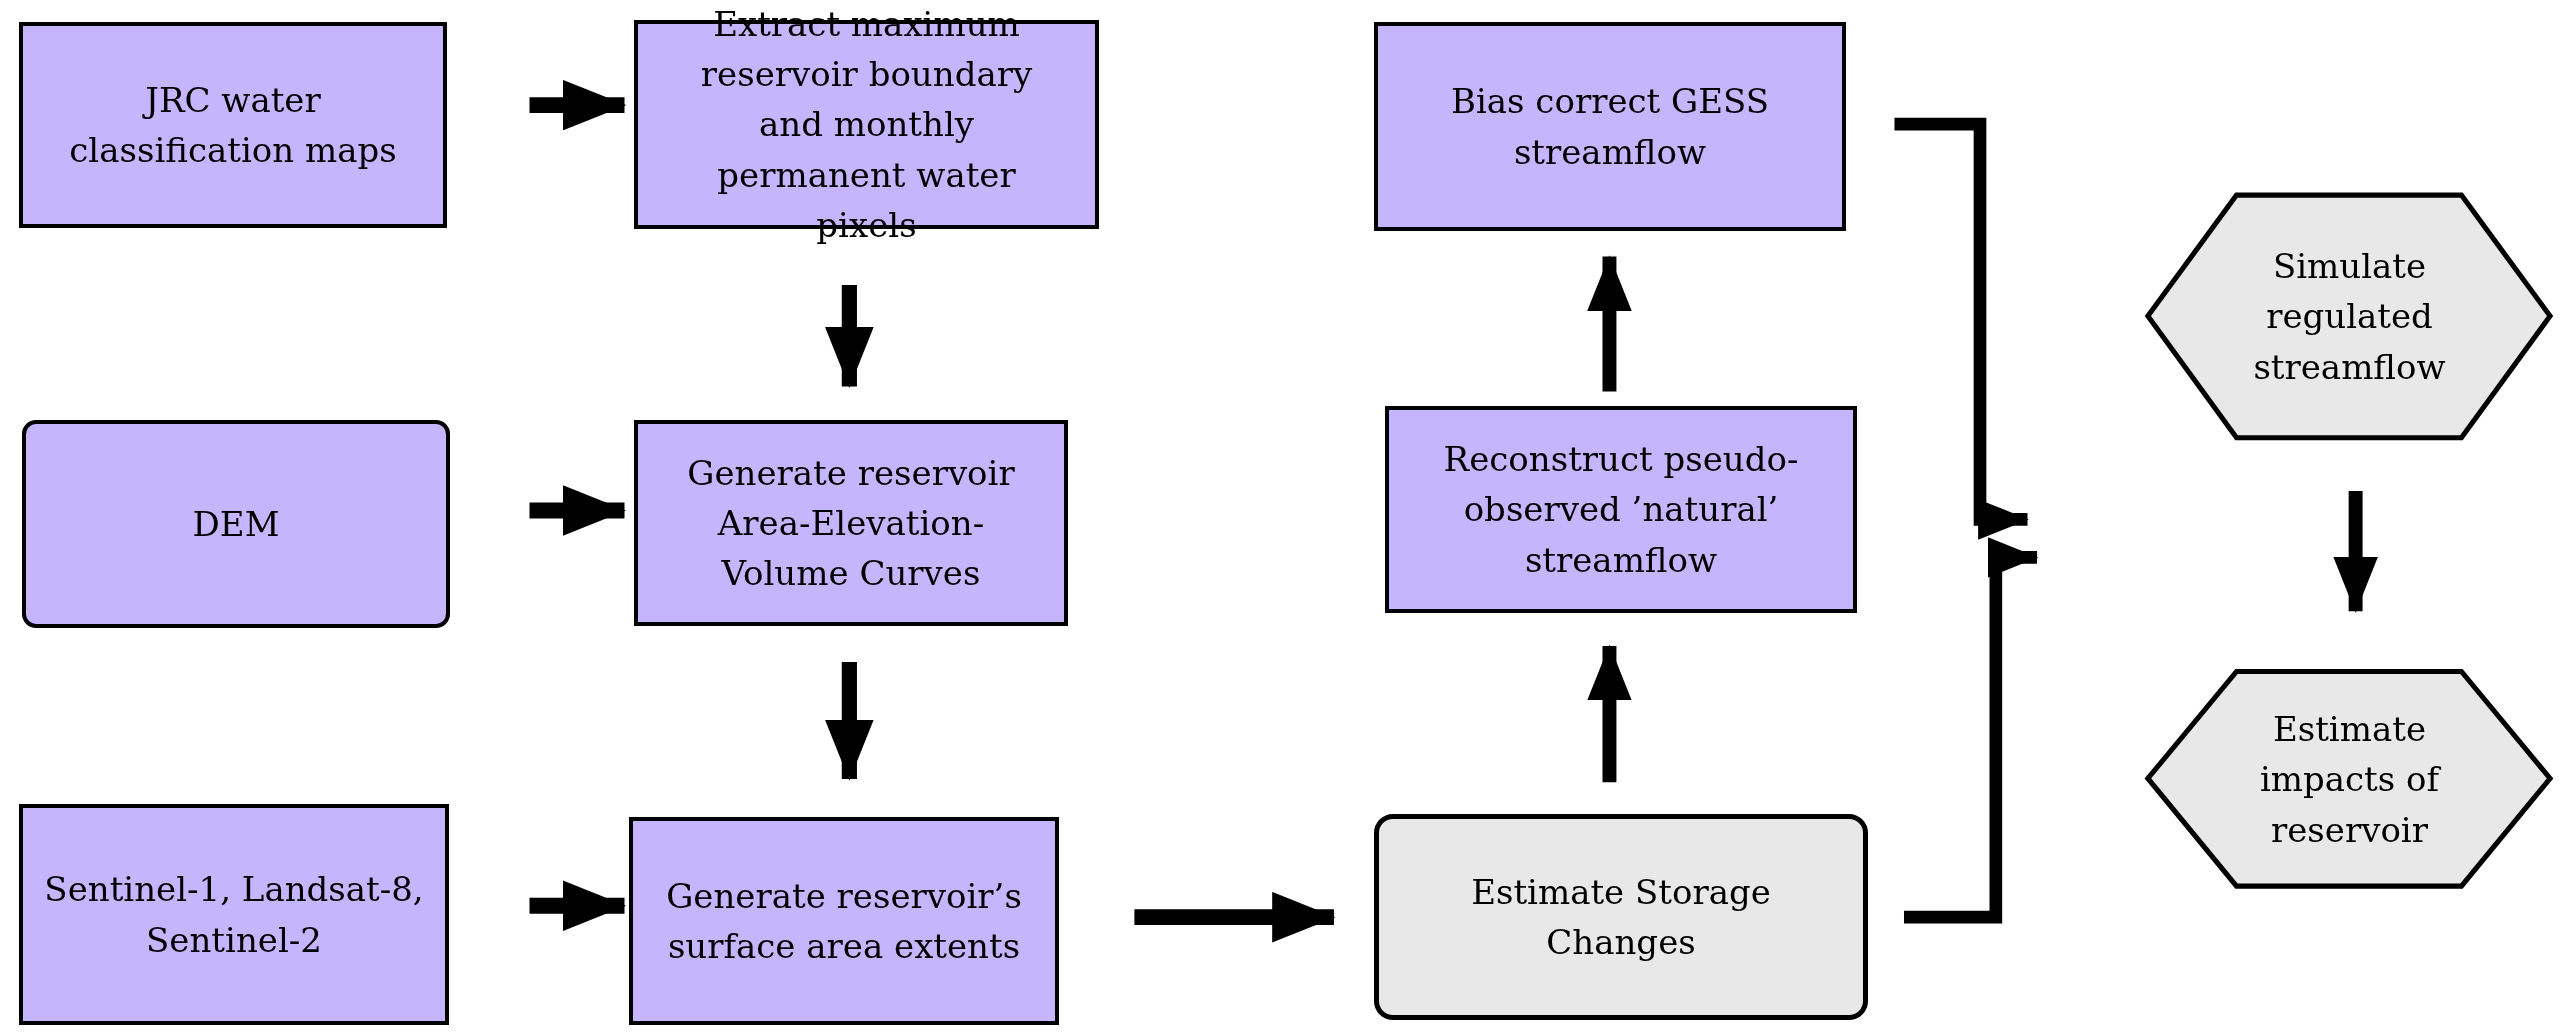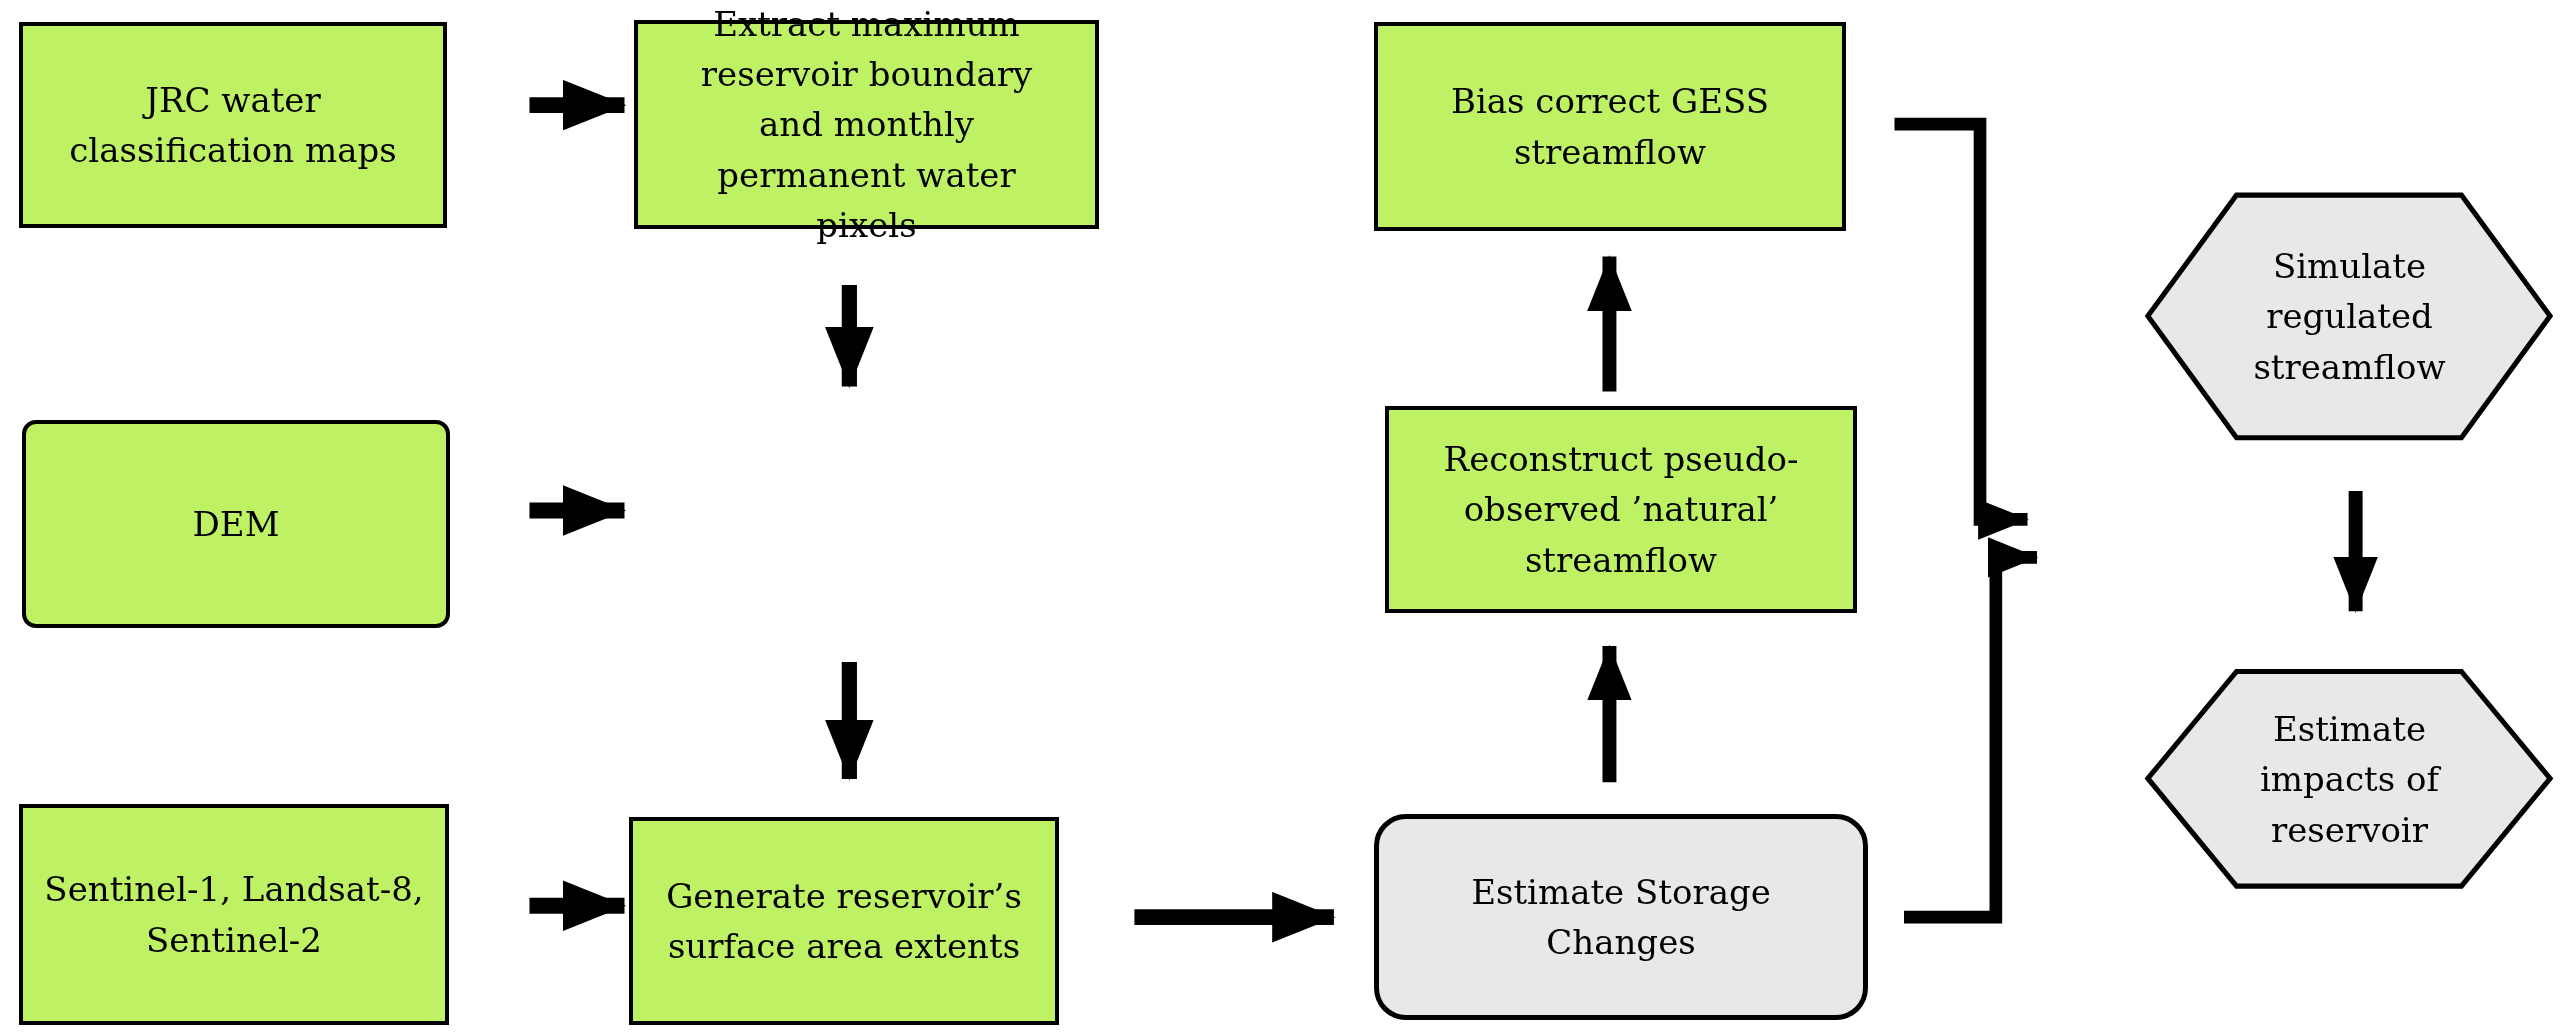--- a/index.html
+++ b/index.html
@@ -10,30 +10,30 @@
     height: 1035px;
     background: #ffffff;
     font-family: "DejaVu Serif", "Liberation Serif", serif;
     color: #000000;
   }
   #edge-layer { position: absolute; left: 0; top: 0; }
   .node {
     position: absolute;
     box-sizing: border-box;
     border: 4.4px solid #000000;
-    background: #bef264;
+    background: #c4b5fd;
     display: flex;
     align-items: center;
     justify-content: center;
     text-align: center;
     font-size: 34px;
     line-height: 1.48;
   }
   .node.gray { background: #e8e8e8; }
-  .node.rounded { border-radius: 32px; border-width: 5px; }
+  .node.rounded { border-radius: 19px; border-width: 5px; }
   .hex-label {
     position: absolute;
     display: flex;
     align-items: center;
     justify-content: center;
     text-align: center;
     font-size: 34px;
     line-height: 1.48;
   }
   
@@ -87,20 +87,23 @@
   <div class="node" id="n-dem">
     <span>DEM</span>
   </div>
   <div class="node" id="n-sentinel">
     <span>Sentinel-1, Landsat-8, Sentinel-2</span>
   </div>
 
   <div class="node" id="n-extract">
     <span>Extract maximum reservoir boundary and monthly permanent water pixels</span>
   </div>
+  <div class="node" id="n-aev">
+    <span>Generate reservoir Area-Elevation-Volume Curves</span>
+  </div>
   <div class="node" id="n-surface">
     <span>Generate reservoir’s surface area extents</span>
   </div>
 
   <div class="node" id="n-bias">
     <span>Bias correct GESS streamflow</span>
   </div>
   <div class="node" id="n-reconstruct">
     <span>Reconstruct pseudo-observed ’natural’ streamflow</span>
   </div>

